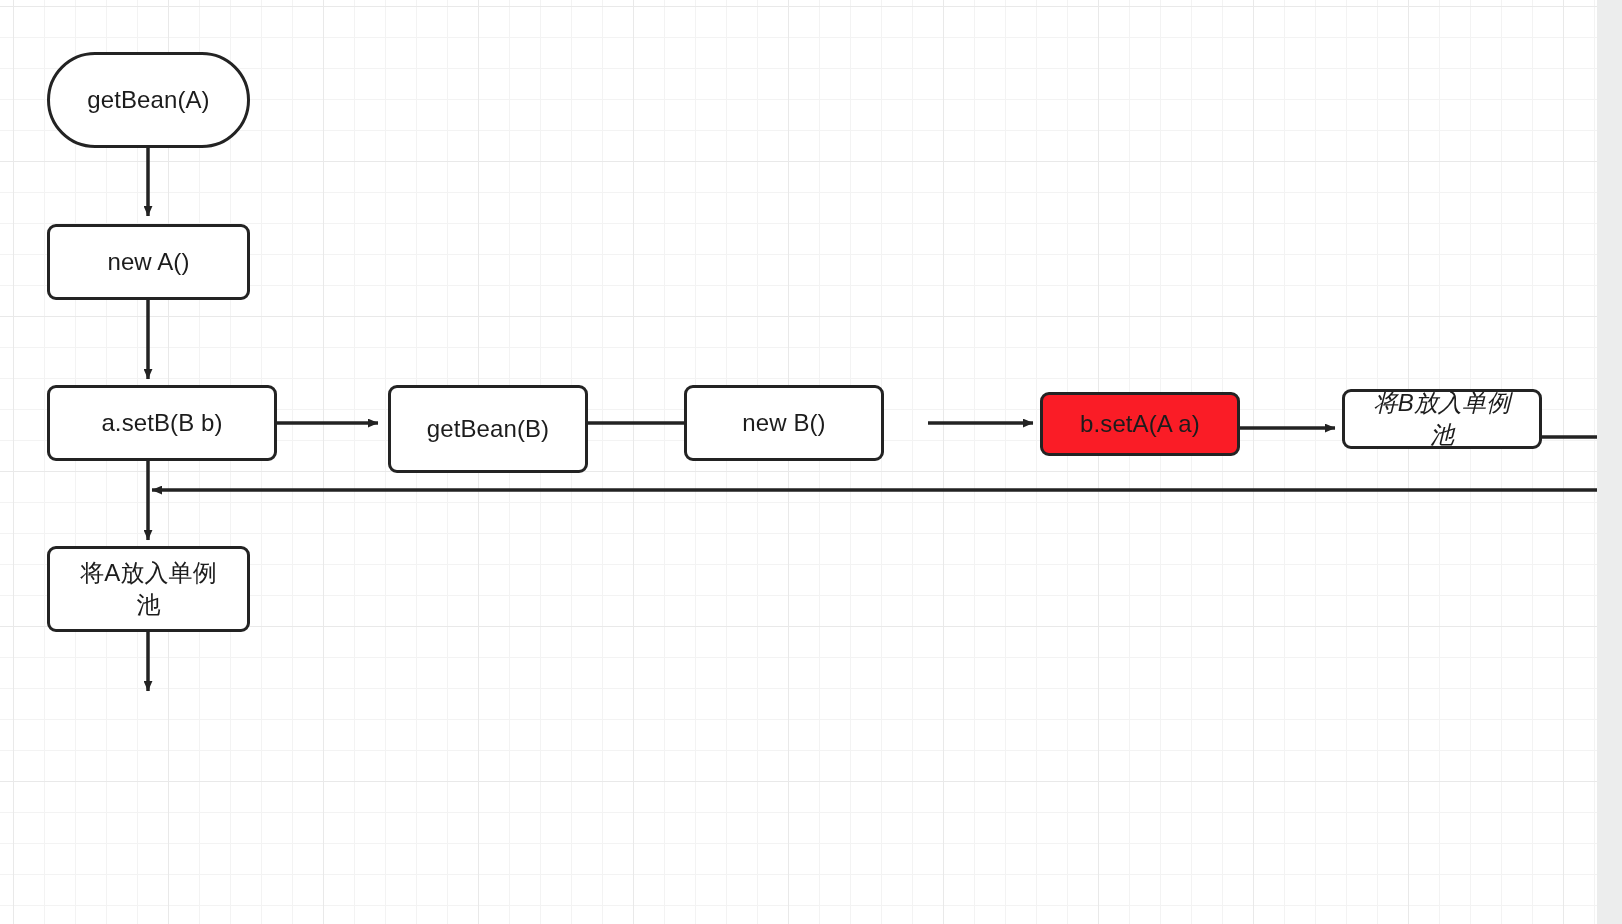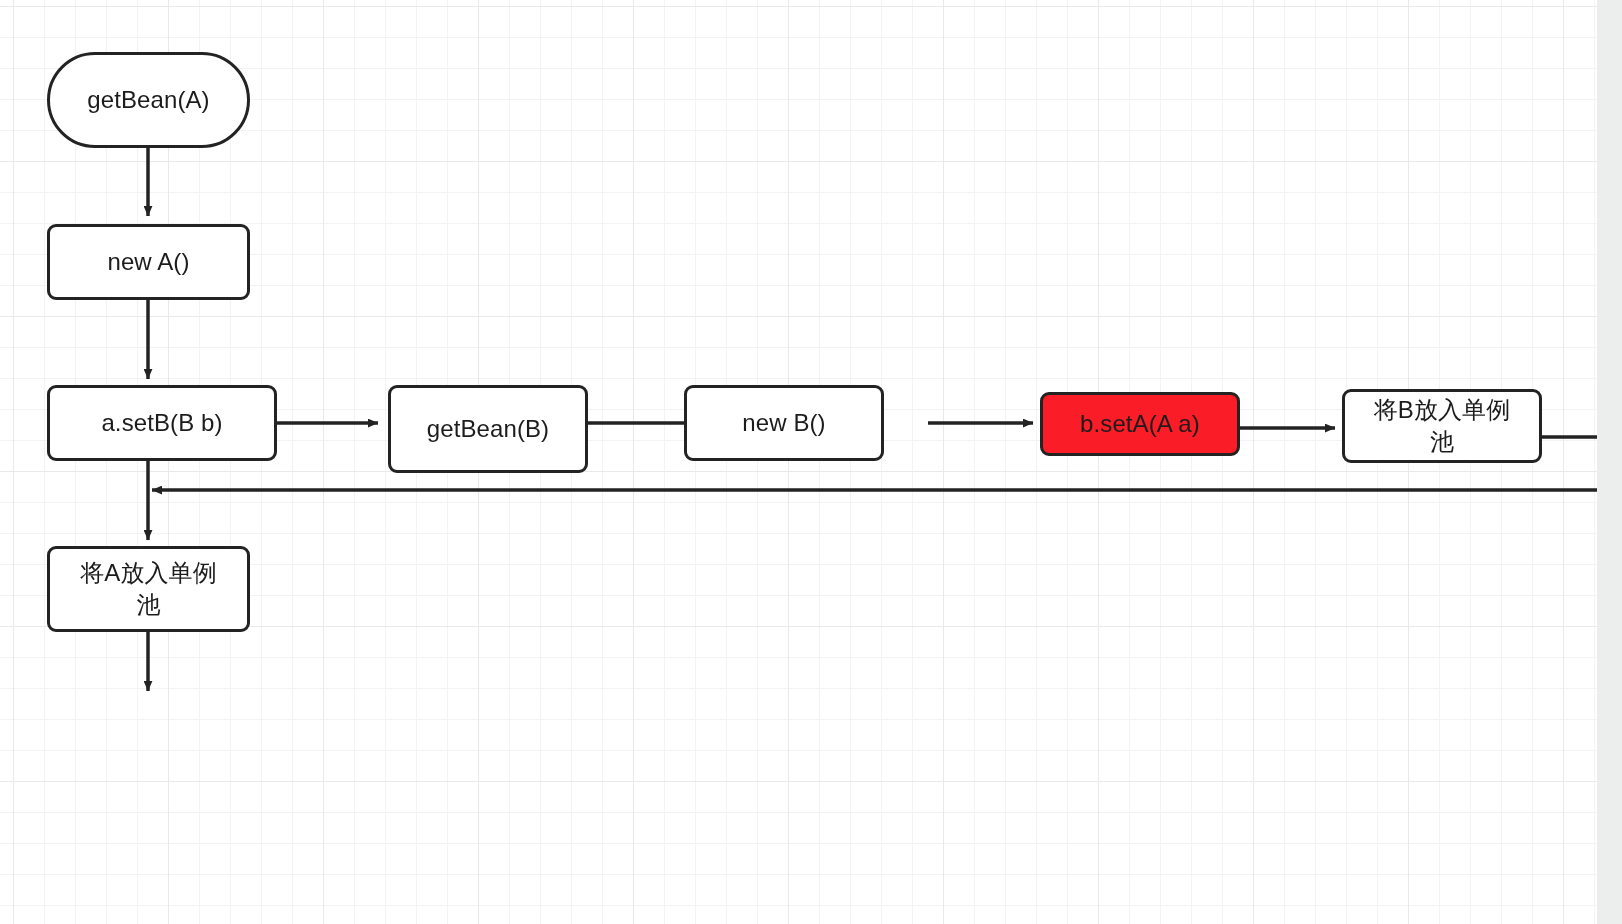--- a/index.html
+++ b/index.html
@@ -123,21 +123,21 @@
   <div class="node rect" style="left:47px; top:224px; width:203px; height:76px;">new A()</div>
 
   <div class="node rect" style="left:47px; top:385px; width:230px; height:76px;">a.setB(B b)</div>
 
   <div class="node rect" style="left:388px; top:385px; width:200px; height:88px;">getBean(B)</div>
 
   <div class="node rect" style="left:684px; top:385px; width:200px; height:76px;">new B()</div>
 
   <div class="node rect danger" style="left:1040px; top:392px; width:200px; height:64px;text-align:right;">b.setA(A a)</div>
 
-  <div class="node rect" style="left:1342px; top:389px; width:200px; height:74px;">将B放入单例
+  <div class="node rect" style="left:1342px; top:389px; width:200px; height:60px;font-style:italic;">将B放入单例
 池</div>
 
   <div class="node rect" style="left:47px; top:546px; width:203px; height:86px;">将A放入单例
 池</div>
 
 
   <div id="right-gutter"></div>
 </div>
 
 </body></html>

